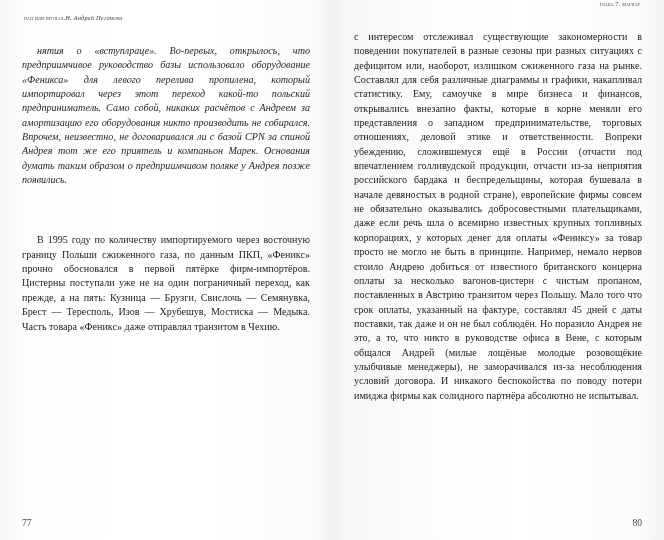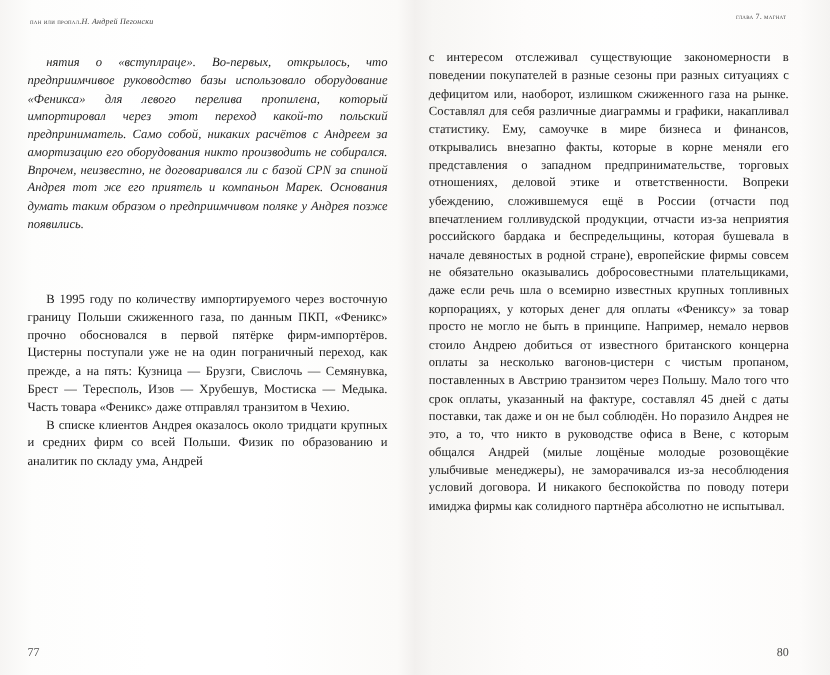--- a/index.html
+++ b/index.html
@@ -28,21 +28,21 @@
         #fcfbfa 640px, #f4f3f1 664px);
   }
 
   .page {
     position: absolute;
     top: 0;
     height: 540px;
     box-sizing: border-box;
   }
   .page-left  { left: 0;   width: 332px; padding: 14px 22px 0 22px; }
-  .page-right { left: 321px; width: 332px; padding: 10px 22px 0 22px; }
+  .page-right { left: 332px; width: 332px; padding: 0 22px 0 22px; }
 
   
   .runhead {
     height: 14px;
     font-size: 6.4px;
     letter-spacing: 0.18px;
     color: #3a3a3a;
     white-space: nowrap;
     overflow: hidden;
   }
@@ -128,21 +128,20 @@
       <span class="sc">Пан или пропал.</span><span class="author">Н. Андрей Пегонски</span>
     </div>
 
     <div class="col">
       <p class="ital">нятия о «вступлраце». Во-первых, открылось, что предприимчивое руководство базы использовало оборудование «Феникса» для левого перелива пропилена, который импортировал через этот переход какой-то польский предприниматель. Само собой, никаких расчётов с Андреем за амортизацию его оборудования никто производить не собирался. Впрочем, неизвестно, не договаривался ли с базой CPN за спиной Андрея тот же его приятель и компаньон Марек. Основания думать таким образом о предприимчивом поляке у Андрея позже появились.</p>
 
       <div class="chapter">
       </div>
 
       <p>В 1995 году по количеству импортируемого через восточную границу Польши сжиженного газа, по данным ПКП, «Феникс» прочно обосновался в первой пятёрке фирм-импортёров. Цистерны поступали уже не на один пограничный переход, как прежде, а на пять: Кузница — Брузги, Свислочь — Семянувка, Брест — Тересполь, Изов — Хрубешув, Мостиска — Медыка. Часть товара «Феникс» даже отправлял транзитом в Чехию.</p>
-      <p>В списке клиентов Андрея оказалось около тридцати крупных и средних фирм со всей Польши. Физик по образованию и аналитик по складу ума, Андрей</p>
     </div>
 
     <div class="folio folio-left">77</div>
   </div>
 
   <div class="page page-right">
 
     <div class="runhead runhead-right">
       <span class="sc">Глава 7. Магнат</span>
     </div>

